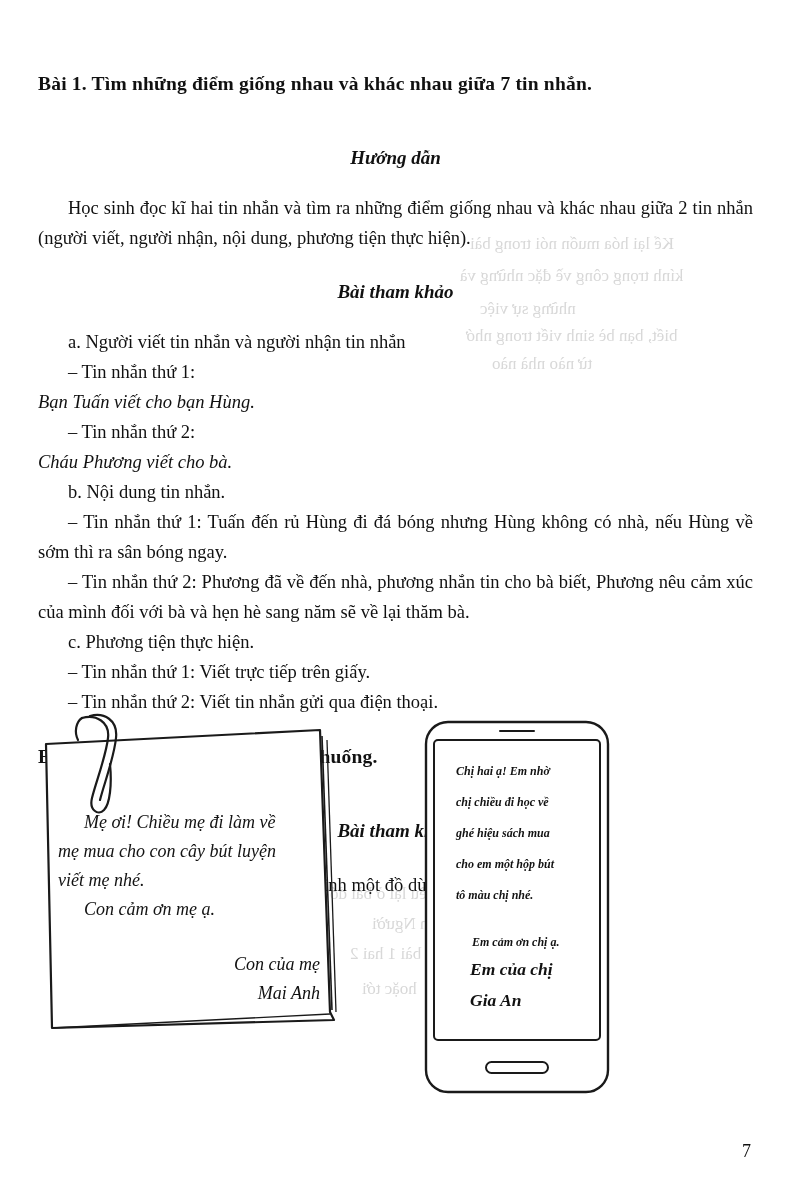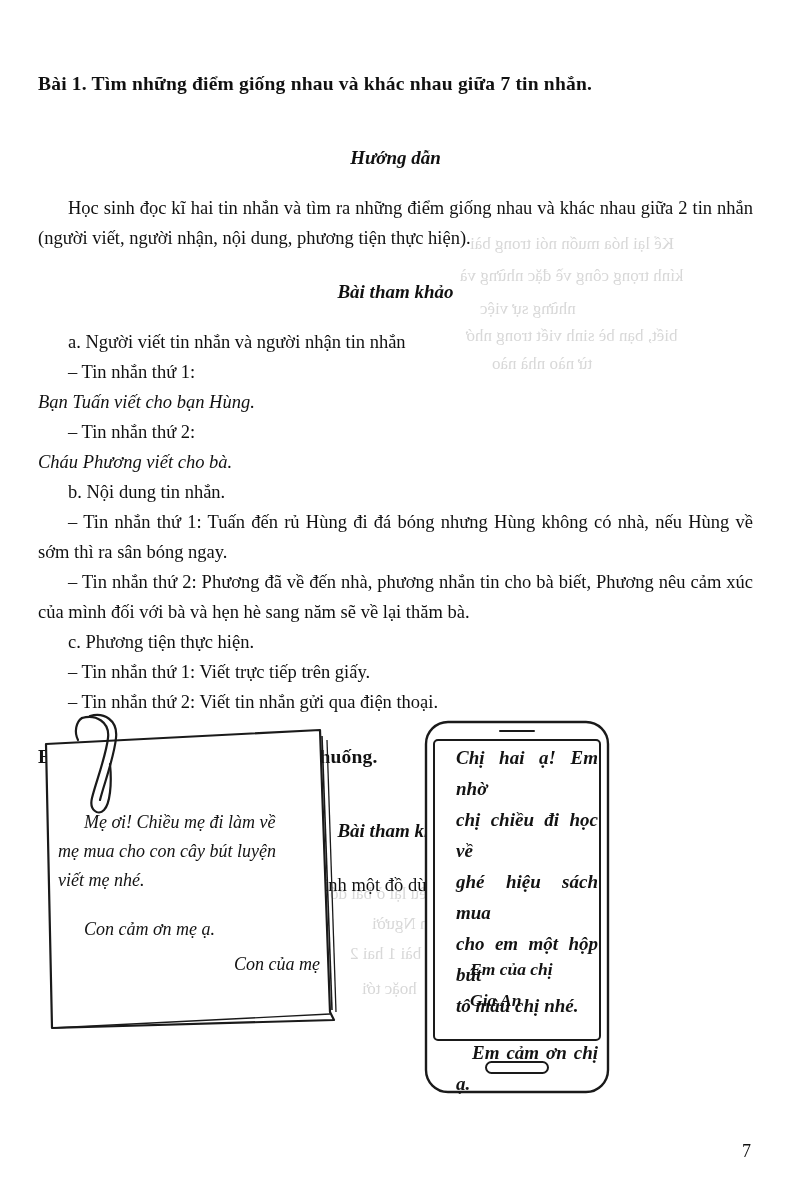--- a/index.html
+++ b/index.html
@@ -117,25 +117,25 @@
   .phone {
     position: absolute;
     left: 420px;
     top: 18px;
     width: 200px;
     height: 382px;
   }
   .phone-text {
     position: absolute;
     left: 36px;
-    top: 24px;
+    top: 38px;
     width: 142px;
     font-style: italic;
     font-weight: bold;
-    font-size: 19px;
+    font-size: 12px;
     line-height: 31px;
     color: #131313;
     text-align: justify;
   }
   .phone-text p { margin: 0; }
   .phone-text .tab { text-indent: 16px; }
   .phone-sign {
     position: absolute;
     left: 50px;
     top: 236px;
@@ -209,24 +209,25 @@
         <path d="M14 316 L292 302" stroke="#1a1a1a" stroke-width="1.3"></path>
 
         <path d="M44 6 C58 2 72 10 70 26 C68 44 58 70 54 86 C51 98 60 104 66 98 C72 92 74 72 72 52" stroke="#1a1a1a" stroke-width="2.2" fill="none" stroke-linecap="round"></path>
         <path d="M52 4 C66 0 80 8 78 26 C76 46 66 72 62 88" stroke="#1a1a1a" stroke-width="2.2" fill="none" stroke-linecap="round"></path>
         <path d="M44 6 C38 10 36 20 40 28" stroke="#1a1a1a" stroke-width="2.2" fill="none" stroke-linecap="round"></path>
       </svg>
       <div class="note-text">
         <p class="l tab">Mẹ ơi! Chiều mẹ đi làm về</p>
         <p class="l">mẹ mua cho con cây bút luyện</p>
         <p class="l">viết mẹ nhé.</p>
-        <p class="l tab" style="margin-top:20px;">Con cảm ơn mẹ ạ.</p>
+        <p class="l tab" style="margin-top:0;">Con cảm ơn mẹ ạ.</p>
       </div>
       <div class="note-sign">
         <p class="l">Con của mẹ</p>
+        <p class="l">Mai Anh</p>
       </div>
     </div>
 
     <div class="phone">
       <svg width="200" height="382" viewBox="0 0 200 382" fill="none" xmlns="http://www.w3.org/2000/svg">
         <rect x="6" y="4" width="182" height="370" rx="22" ry="22" fill="#ffffff" stroke="#1a1a1a" stroke-width="2.4"></rect>
         <rect x="14" y="22" width="166" height="300" rx="4" ry="4" fill="#ffffff" stroke="#1a1a1a" stroke-width="2"></rect>
         <rect x="66" y="344" width="62" height="11" rx="5.5" ry="5.5" fill="#ffffff" stroke="#1a1a1a" stroke-width="2"></rect>
         <path d="M80 13 h34" stroke="#1a1a1a" stroke-width="2" stroke-linecap="round"></path>
       </svg>

